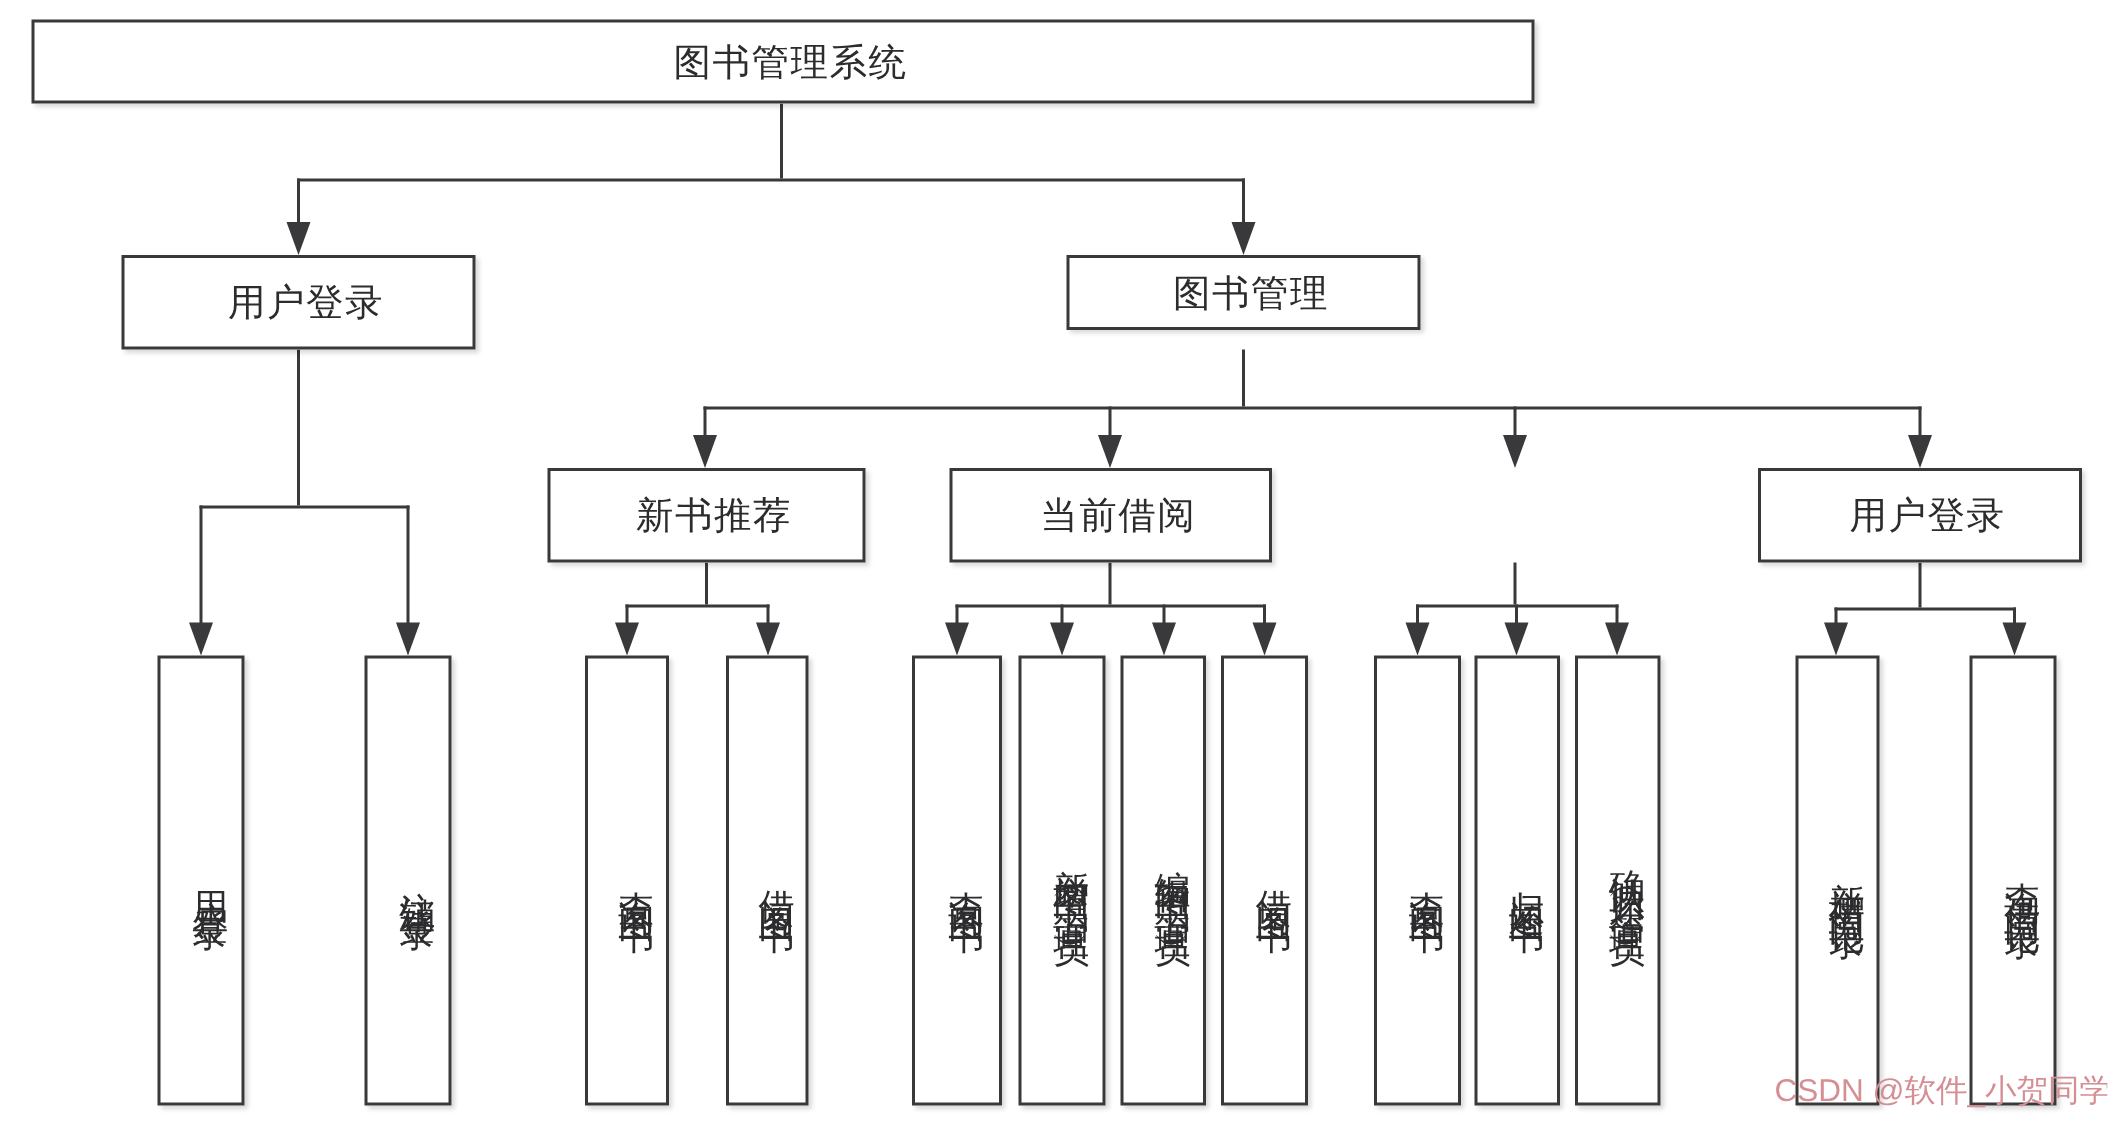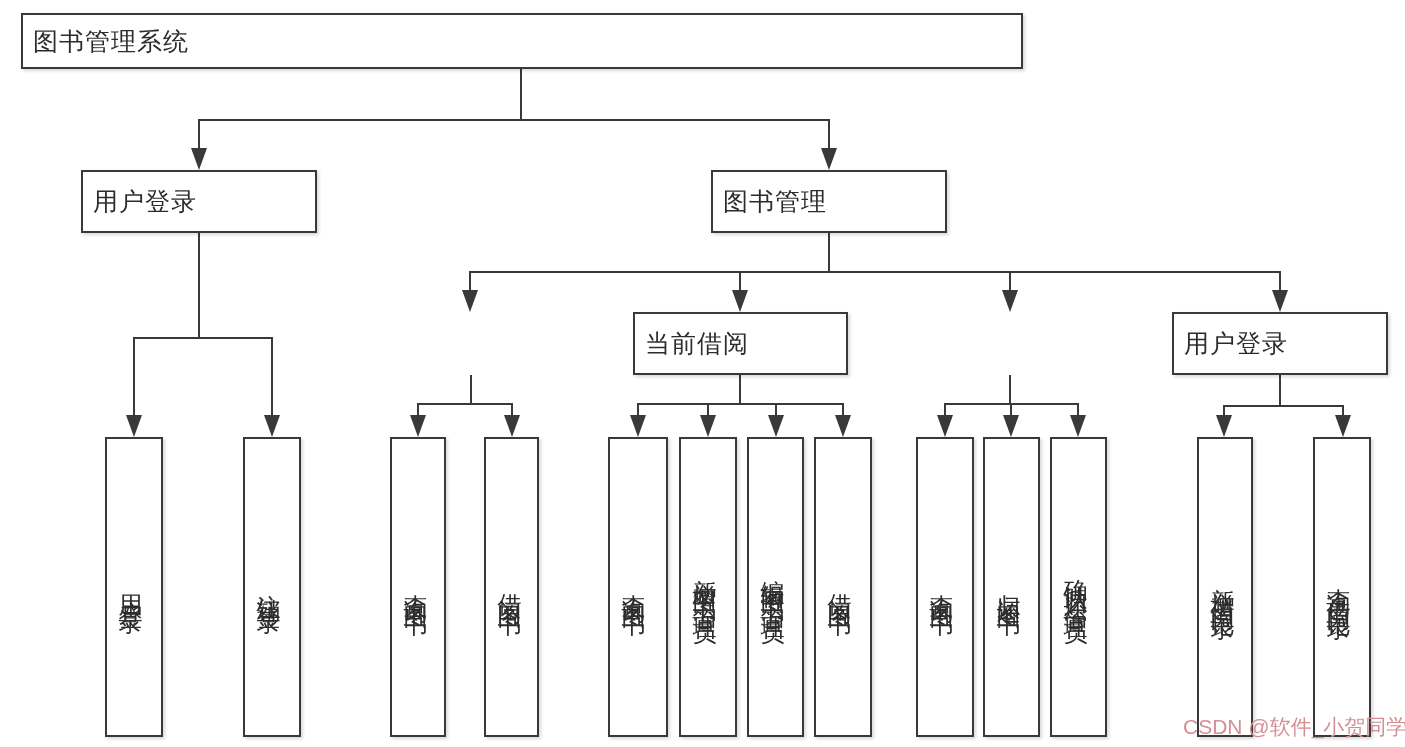--- a/index.html
+++ b/index.html
@@ -11,21 +11,21 @@
   .canvas{
     position:relative;width:1405px;height:747px;background:var(--bg);
     overflow:hidden;font-family:"Liberation Sans",sans-serif;
   }
   .vl{position:absolute;width:2px;background:var(--stroke);}
   .hl{position:absolute;height:2px;background:var(--stroke);}
   .ah{position:absolute;width:0;height:0;
       border-left:8px solid transparent;border-right:8px solid transparent;
       border-top:22px solid var(--stroke);}
   .box{position:absolute;background:var(--bg);border:2px solid var(--stroke);
-       box-sizing:border-box;display:flex;align-items:center;
+       box-sizing:border-box;display:flex;align-items:center;justify-content:center;
        box-shadow:2px 2px 3px rgba(0,0,0,0.15);padding-left:10px;}
   .hlabel{font-size:25px;color:var(--text);letter-spacing:1px;white-space:nowrap;}
   .leaf{top:437px;height:300px;}
   .vtext{writing-mode:vertical-rl;text-orientation:mixed;font-size:24px;
          letter-spacing:6px;line-height:1.1;color:var(--text);}
   .watermark{position:absolute;left:1183px;top:713px;font-size:21px;
              color:#d58f94;white-space:nowrap;}
 </style>
 </head>
 <body>
@@ -91,24 +91,27 @@
   <div class="ah" style="left:1216px;top:415px"></div>
   <div class="ah" style="left:1335px;top:415px"></div>
 
   <div class="box" style="left:21px;top:13px;width:1002px;height:56px">
     <span class="hlabel">图书管理系统</span>
   </div>
 
   <div class="box" style="left:81px;top:170px;width:236px;height:63px">
     <span class="hlabel">用户登录</span>
   </div>
-  <div class="box" style="left:711px;top:170px;width:236px;height:63px">
+  <div class="box" style="left:711px;top:170px;width:236px;height:50px">
     <span class="hlabel">图书管理</span>
   </div>
 
+  <div class="box" style="left:365px;top:312px;width:212px;height:63px">
+    <span class="hlabel">新书推荐</span>
+  </div>
   <div class="box" style="left:633px;top:312px;width:215px;height:63px">
     <span class="hlabel">当前借阅</span>
   </div>
   <div class="box" style="left:1172px;top:312px;width:216px;height:63px">
     <span class="hlabel">用户登录</span>
   </div>
 
   <div class="box leaf" style="left:105px;width:58px">
     <span class="vtext">用户登录</span>
   </div>

